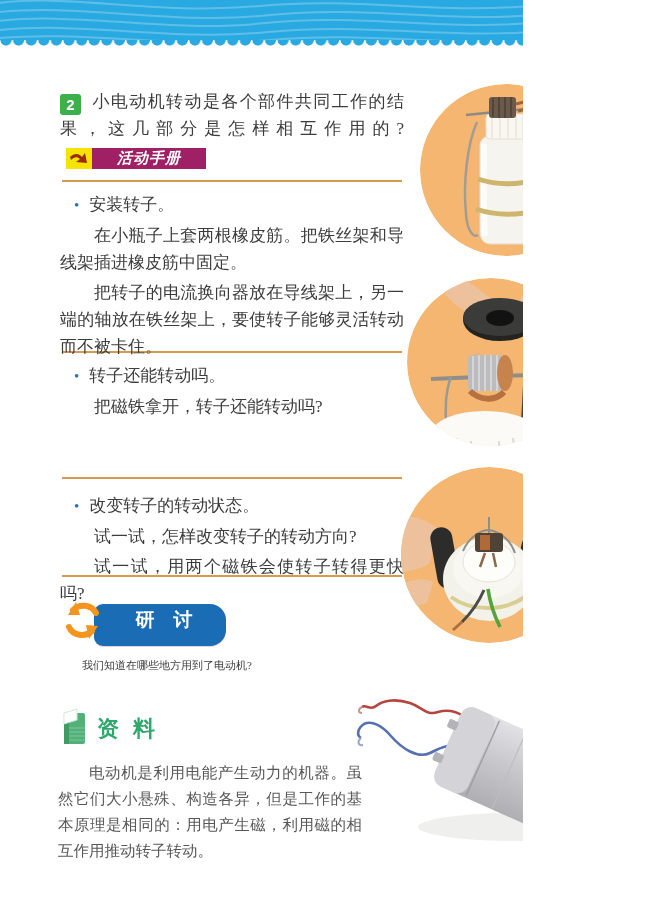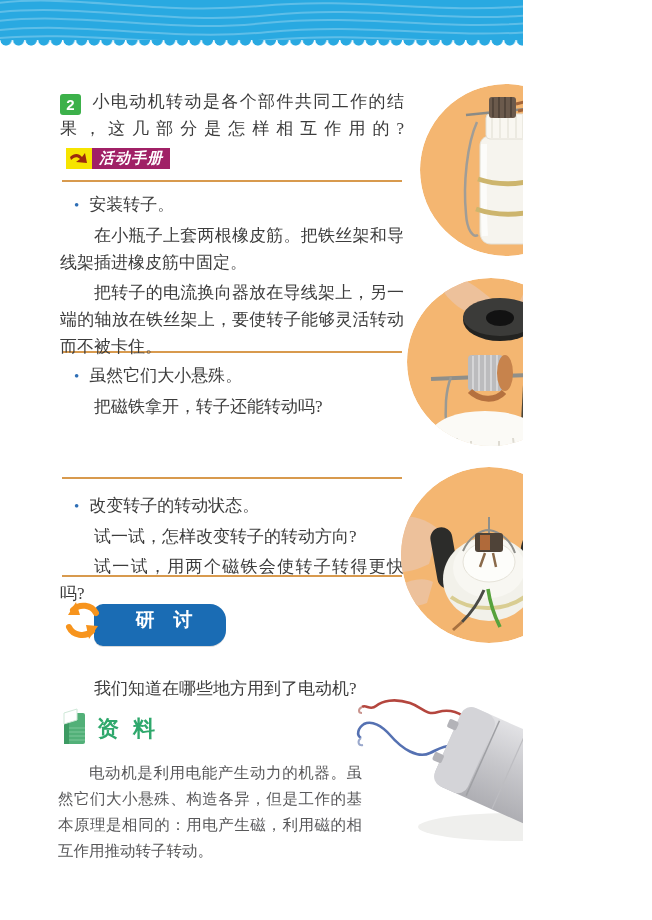--- a/index.html
+++ b/index.html
@@ -14,41 +14,41 @@
      background-size:12.6px 7px;background-repeat:repeat-x;}
 
   
   .textcol{position:absolute;left:60px;width:344px;font-size:17px;line-height:27px;text-align:justify;}
   .intro{top:88px;}
   .num-badge{display:inline-block;width:21px;height:21px;margin-right:10px;border-radius:3px;
      background:#3cb14a;color:#fff;font-family:"Liberation Sans",sans-serif;font-weight:bold;
      font-size:15px;line-height:21px;text-align:center;vertical-align:-3px;}
   .handbook{display:inline-flex;height:21px;vertical-align:-4px;margin-left:6px;}
   .handbook .hb-arrow{width:26px;height:21px;background:#f6e400;display:flex;align-items:center;justify-content:center;}
-  .handbook .hb-label{background:#a02066;color:#ffffff;padding:0 7px;font-size:15px;line-height:21px;
+  .handbook .hb-label{background:#a02066;color:#ffffff;padding:0 25px;font-size:15px;line-height:21px;
      font-family:"Liberation Serif",serif;font-style:italic;font-weight:bold;letter-spacing:1px;}
   .indent{text-indent:2em;margin:0;}
   .divider{position:absolute;left:62px;width:340px;border-top:2px solid #d89a4e;}
   .step{position:absolute;left:60px;width:344px;font-size:17px;line-height:27px;text-align:justify;}
   .step-title{margin:0;}
   .bullet{color:#2e6eb5;margin:0 10px 0 14px;font-size:15px;}
   .step p{margin:3px 0 0 0;}
 
   
   .disc{position:absolute;border-radius:50%;overflow:hidden;}
   .disc svg{display:block;}
 
   
   .discuss-badge{position:absolute;left:60px;top:602px;height:36px;}
   .discuss-pill{position:absolute;left:34px;top:2px;height:32px;min-width:96px;background:#1a6cb4;
      border-radius:9px 16px 16px 9px;color:#fff;font-family:"Liberation Sans",sans-serif;
      font-weight:bold;font-size:19px;line-height:32px;text-align:center;padding:0 14px 10px 22px;
      box-shadow:0 1px 0 rgba(0,0,0,.15);}
   .discuss-icon{position:absolute;left:0;top:-3px;}
-  .discuss-q{position:absolute;left:60px;top:675px;width:344px;font-size:17px;line-height:27px;}
+  .discuss-q{position:absolute;left:60px;top:652px;width:344px;font-size:11px;line-height:27px;}
 
   
   .ref-head{position:absolute;left:58px;top:708px;display:flex;align-items:center;}
   .ref-title{color:#2fa86c;font-family:"Liberation Sans",sans-serif;font-weight:bold;
      font-size:22px;margin-left:9px;letter-spacing:4px;}
   .ref-body{position:absolute;left:58px;top:760px;width:304px;font-size:15.5px;line-height:26px;
      color:#58585a;font-family:"Liberation Sans","DejaVu Sans",sans-serif;text-align:justify;}
   .ref-body p{margin:0;text-indent:2em;}
 
   .motor-photo{position:absolute;left:338px;top:655px;}
@@ -91,21 +91,21 @@
   <div class="divider" style="top:477px"></div>
   <div class="divider" style="top:575px"></div>
 
   <div class="step" style="top:188px">
     <p class="step-title"><span class="bullet">•</span><span>安装转子。</span></p>
     <p class="indent">在小瓶子上套两根橡皮筋。把铁丝架和导线架插进橡皮筋中固定。</p>
     <p class="indent">把转子的电流换向器放在导线架上，另一端的轴放在铁丝架上，要使转子能够灵活转动而不被卡住。</p>
   </div>
 
   <div class="step" style="top:359px">
-    <p class="step-title"><span class="bullet">•</span><span>虽然它们大小悬殊。</span></p>
+    <p class="step-title"><span class="bullet">•</span><span>转子还能转动吗。</span></p>
     <p class="indent">把磁铁拿开，转子还能转动吗?</p>
   </div>
 
   <div class="step" style="top:489px">
     <p class="step-title"><span class="bullet">•</span><span>改变转子的转动状态。</span></p>
     <p class="indent">试一试，怎样改变转子的转动方向?</p>
     <p class="indent">试一试，用两个磁铁会使转子转得更快吗?</p>
   </div>
 
   <div class="disc" style="left:420px;top:84px;width:172px;height:172px">

